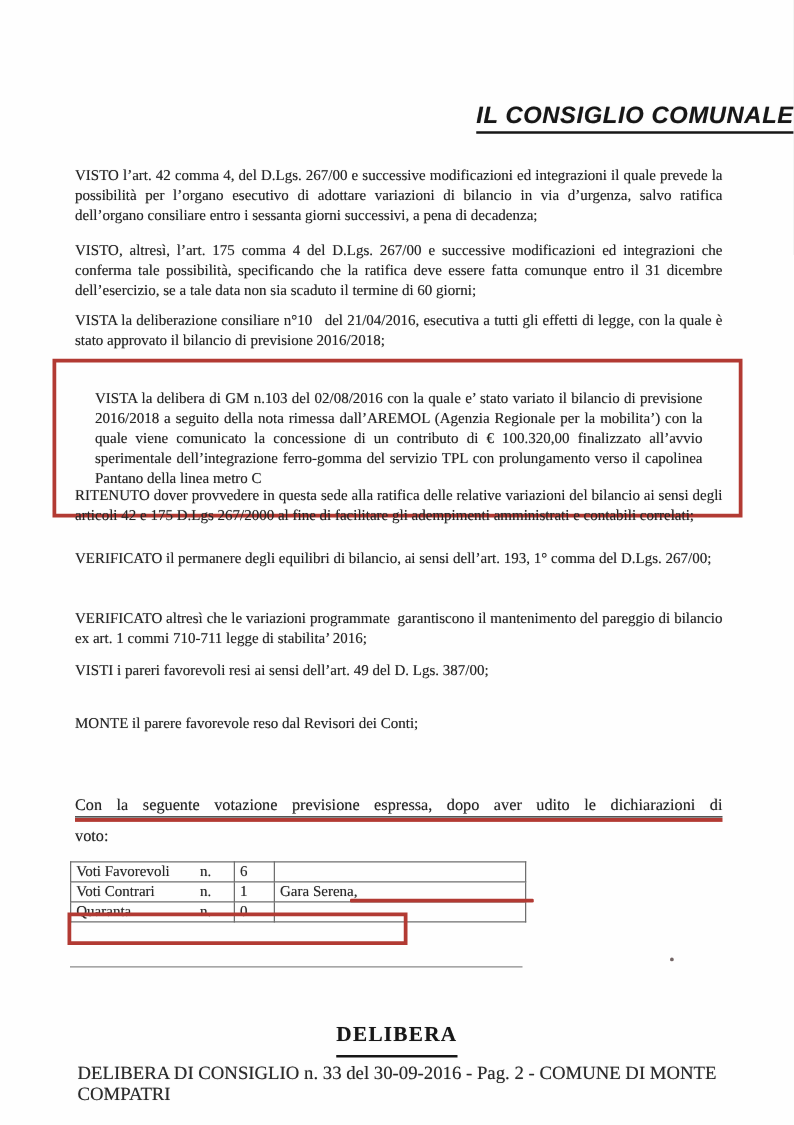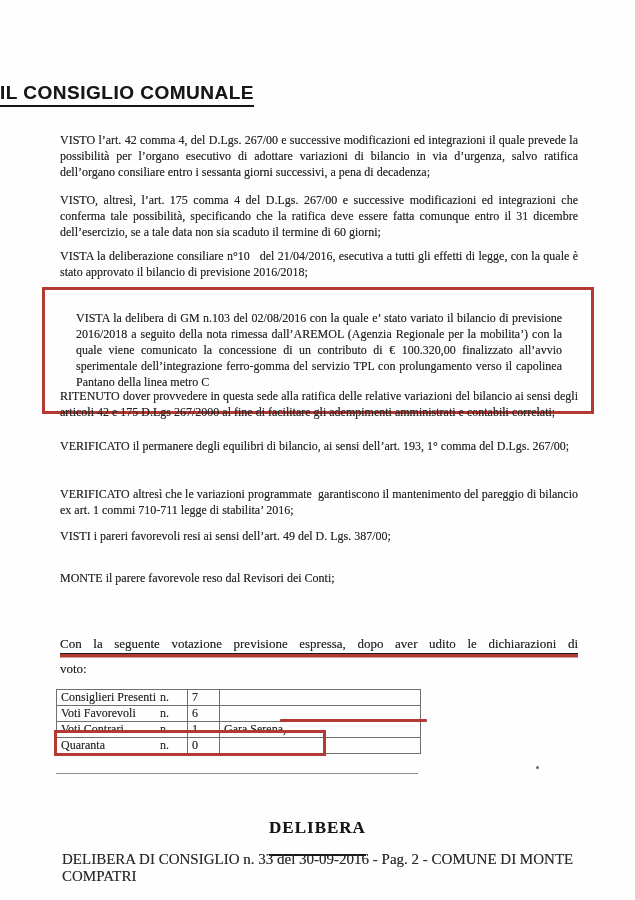--- a/index.html
+++ b/index.html
@@ -5,21 +5,21 @@
   html,body{margin:0;padding:0;background:#e8e8e8;}
   .page{
     position:relative;
     width:635px;height:900px;
     background:#fefefe;
     overflow:hidden;
     font-family:"Liberation Serif","DejaVu Serif",serif;
     color:#262626;
     text-shadow:0 0 0.6px rgba(50,50,50,.55);
   }
-  .title-wrap{position:absolute;top:82px;left:0;width:635px;text-align:left;}
+  .title-wrap{position:absolute;top:82px;left:0;width:635px;text-align:right;font-style:italic;}
   .doc-title{
     display:inline-block;
     font-family:"Liberation Sans","DejaVu Sans",sans-serif;
     font-weight:bold;font-size:19px;letter-spacing:.5px;
     color:#171717;
     border-bottom:2.5px solid #171717;
     padding-bottom:1px;
   }
   .para{
     position:absolute;left:60px;width:518px;margin:0;
@@ -70,21 +70,21 @@
     border:3px solid #b23a33;box-sizing:border-box;
   }
   .speck{
     position:absolute;left:536px;top:766px;width:3px;height:3px;
     background:#5a4a4a;border-radius:50%;opacity:.85;
   }
   .delibera-wrap{position:absolute;top:818px;left:0;width:635px;text-align:center;}
   .delibera-heading{
     display:inline-block;
     font-weight:bold;font-size:17px;letter-spacing:1px;color:#171717;
-    border-bottom:2.5px solid #171717;padding-bottom:16px;
+    border-bottom:2.5px solid #171717;padding-bottom:6px;
   }
   .footer{
     position:absolute;left:62px;top:851px;width:520px;
     font-size:15px;color:#2a2a2a;
   }
 </style>
 </head>
 <body>
 
 <div class="page">
@@ -107,30 +107,20 @@
   <p class="para" style="top:528px">VISTI i pareri favorevoli resi ai sensi dell’art. 49 del D. Lgs. 387/00;</p>
   <p class="para" style="top:570px">MONTE il parere favorevole reso dal Revisori dei Conti;</p>
 
   <div class="votazione">
     <div class="vot-line1">Con la seguente votazione previsione espressa, dopo aver udito le dichiarazioni di</div>
     <div class="vot-line2">voto:</div>
   </div>
 
   <table class="vote">
     <tbody>
-      <tr>
-        <td class="c-label">
-            <span class="label-flex">
-              <span>Consiglieri Presenti</span>
-              <span class="nn">n.</span>
-            </span>
-          </td>
-        <td class="c-num">7</td>
-        <td class="c-names"></td>
-      </tr>
       <tr>
         <td class="c-label">
             <span class="label-flex">
               <span>Voti Favorevoli</span>
               <span class="nn">n.</span>
             </span>
           </td>
         <td class="c-num">6</td>
         <td class="c-names"></td>
       </tr>

